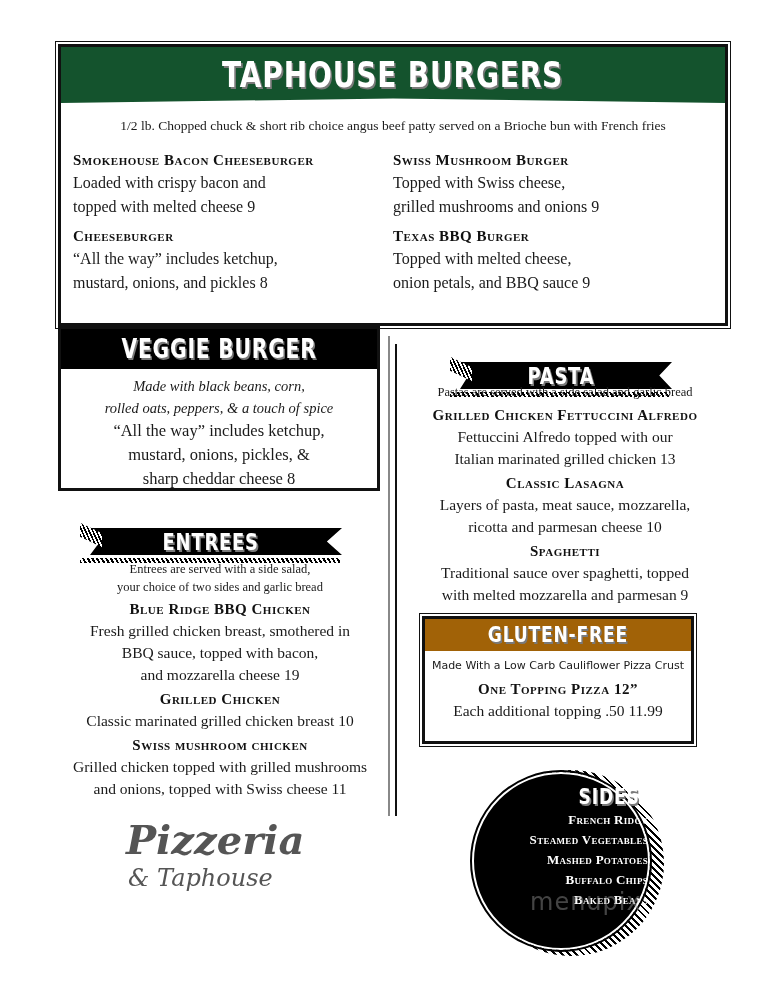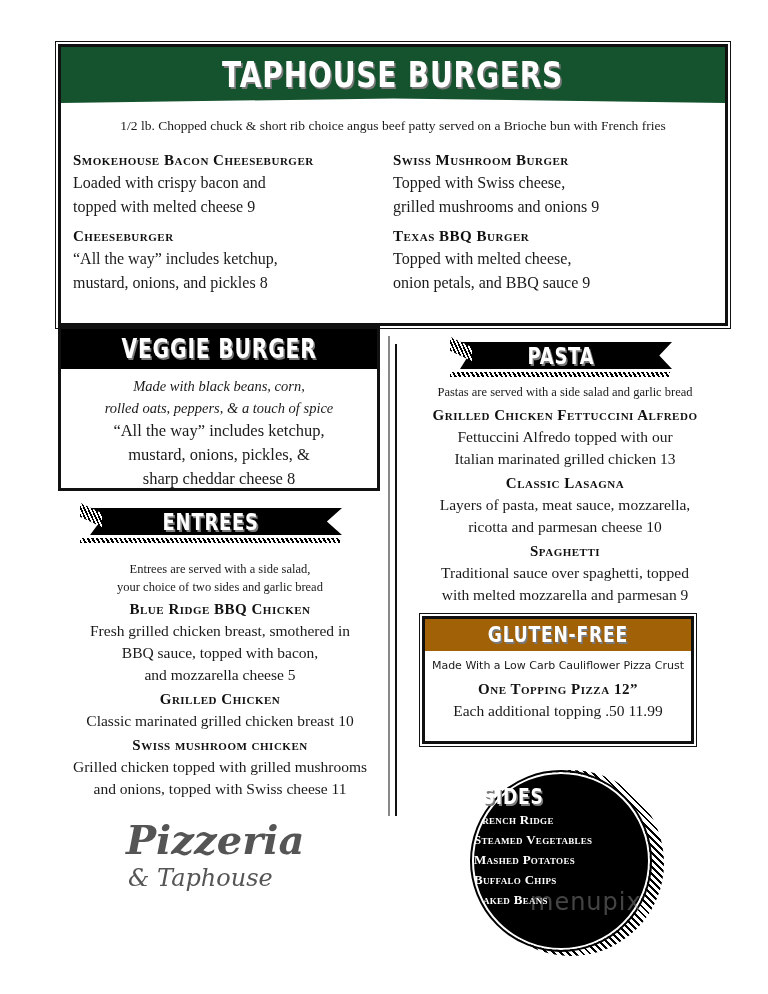--- a/index.html
+++ b/index.html
@@ -42,21 +42,21 @@
     position: absolute; left: 58px; top: 326px; width: 322px; height: 165px;
     border: 3px solid #111;
   }
   #veggie .banner { height: 40px; background: #000; text-align: center; }
   #veggie .banner .display { font-size: 26px; line-height: 40px; }
   #veggie .body { text-align: center; padding-top: 6px; }
   #veggie .ital { font-style: italic; font-size: 14.5px; line-height: 22px; }
   #veggie .desc { font-size: 16.5px; line-height: 24px; }
 
   
-  .ribbon { position: absolute; height: 40px; }
+  .ribbon { position: absolute; height: 40px; margin-top: 20px; }
   .ribbon .band {
     position: absolute; left: 10px; right: 0; top: 2px; height: 27px; background: #000;
     clip-path: polygon(0 0, 100% 0, 94% 50%, 100% 100%, 0 100%, 4% 50%);
   }
   .ribbon .stripe-end {
     position: absolute; left: 0; top: 2px; width: 22px; height: 14px;
     background: repeating-linear-gradient(60deg, #000 0 2px, #fff 2px 4px);
     transform: skewY(25deg);
   }
   .ribbon .stripe-under {
@@ -115,21 +115,21 @@
   #gluten .price-line { text-align: center; font-size: 15.5px; line-height: 22px; }
 
   
   #sides-hatch {
     position: absolute; left: 478px; top: 770px; width: 186px; height: 186px; border-radius: 50%;
     background: repeating-linear-gradient(45deg, #000 0 2px, #fff 2px 5px);
   }
   #sides {
     position: absolute; left: 472px; top: 772px; width: 178px; height: 178px; border-radius: 50%;
     background: #000; border: 2px solid #fff; outline: 2px solid #000;
-    text-align: left; color: #fff; padding-top: 10px;
+    text-align: right; color: #fff; padding-top: 10px;
   }
   #sides .display { font-size: 22px; line-height: 26px; }
   #sides .side-item {
     font-variant: small-caps; font-weight: bold; font-size: 13px; line-height: 20px; color: #fff; letter-spacing: 0.3px;
   }
 
   #watermark {
     position: absolute; left: 530px; top: 888px; font-family: "DejaVu Sans", sans-serif;
     font-size: 24px; color: rgba(150,150,150,0.45); letter-spacing: 1px;
   }
@@ -192,21 +192,21 @@
   <div class="stripe-under"></div>
   <div class="label"><span class="display">ENTREES</span></div>
 </div>
 <section id="entrees">
   <div class="note">Entrees are served with a side salad,</div>
   <div class="note">your choice of two sides and garlic bread</div>
   <div>
     <div class="item-name sc">Blue Ridge BBQ Chicken</div>
     <div class="item-desc">Fresh grilled chicken breast, smothered in</div>
     <div class="item-desc">BBQ sauce, topped with bacon,</div>
-    <div class="item-desc">and mozzarella cheese  5</div>
+    <div class="item-desc">and mozzarella cheese  19</div>
   </div>
   <div>
     <div class="item-name sc">Grilled Chicken</div>
     <div class="item-desc">Classic marinated grilled chicken breast  10</div>
   </div>
   <div>
     <div class="item-name sc">Swiss mushroom chicken</div>
     <div class="item-desc">Grilled chicken topped with grilled mushrooms</div>
     <div class="item-desc">and onions, topped with Swiss cheese 11</div>
   </div>

